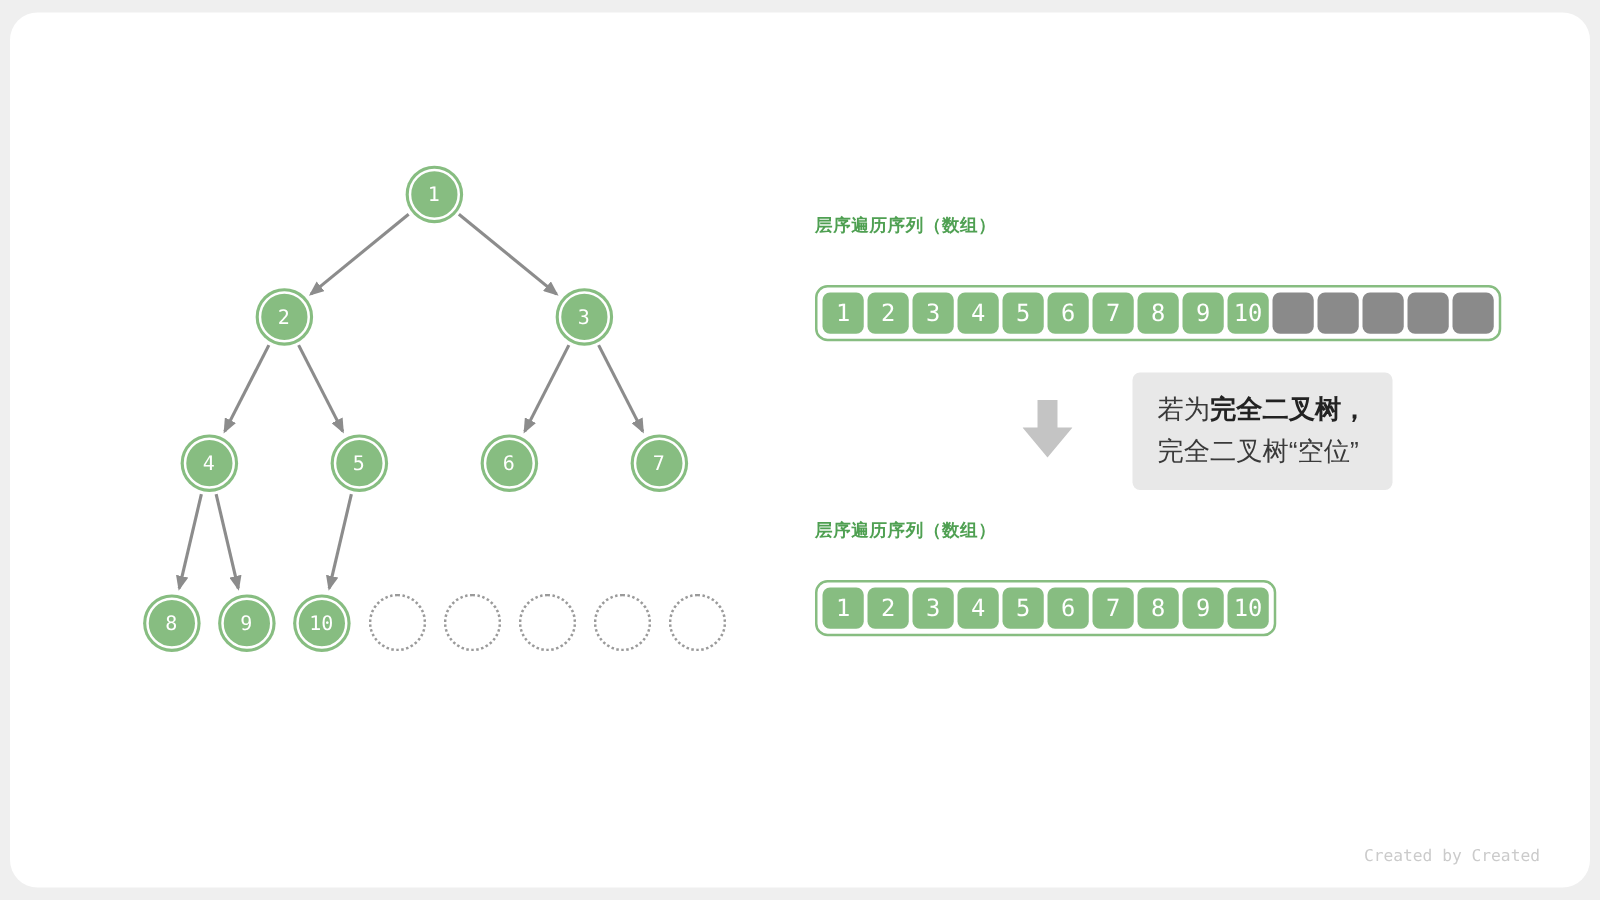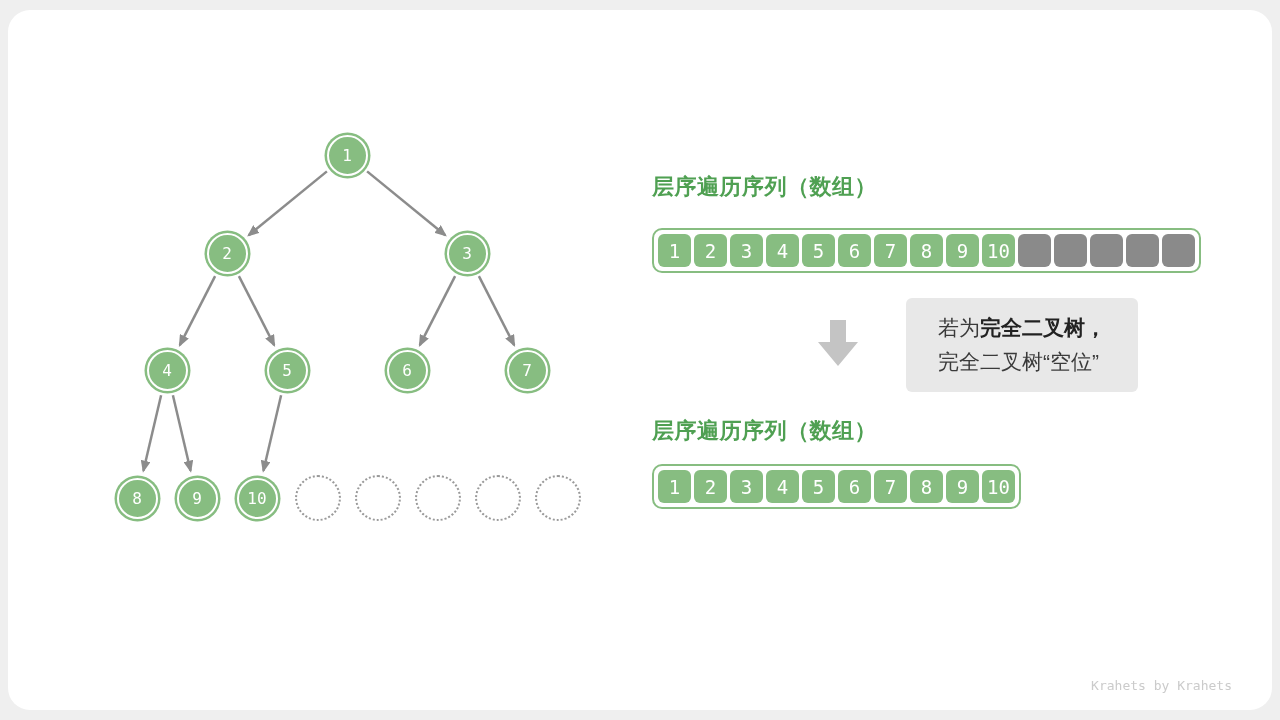--- a/index.html
+++ b/index.html
@@ -36,21 +36,21 @@
   .empty-node {
     position: absolute; width: 46px; height: 46px; box-sizing: border-box;
     border-radius: 50%;
     border: 2.5px dotted var(--dotted, #9a9a9a);
     background: transparent;
   }
 
   .array-title {
     position: absolute;
     color: var(--green-dark, #4fa052);
-    font-size: 22px; font-weight: bold;
+    font-size: 14px; font-weight: bold;
     letter-spacing: 0.5px;
   }
   .t1 { left: 652px; top: 172px; }
   .t2 { left: 652px; top: 416px; }
 
   .array-box {
     position: absolute;
     display: inline-flex; gap: 3px;
     padding: 4px;
     background: #ffffff;
@@ -71,21 +71,21 @@
   }
   .cell.empty { background: var(--gray-cell, #8a8a8a); }
 
   .down-arrow { position: absolute; left: 818px; top: 320px; }
   .down-arrow polygon { fill: var(--down-arrow, #c2c2c2); }
 
   .note {
     position: absolute; left: 906px; top: 298px;
     background: var(--note-bg, #e8e8e8);
     border-radius: 6px;
-    padding: 13px 32px;
+    padding: 13px 20px;
     color: var(--note-text, #3a3a3a);
     font-size: 21px; line-height: 34px;
     white-space: nowrap;
   }
   .note b { color: #222222; }
 
   .credit {
     position: absolute; right: 48px; top: 678px;
     color: var(--credit, #cccccc);
     font: 13px "DejaVu Sans Mono", monospace;
@@ -168,15 +168,15 @@
       <div class="cell">3</div>
       <div class="cell">4</div>
       <div class="cell">5</div>
       <div class="cell">6</div>
       <div class="cell">7</div>
       <div class="cell">8</div>
       <div class="cell">9</div>
       <div class="cell">10</div>
     </div>
 
-  <div class="credit">Krahets by Krahets</div>
+  <div class="credit">Created by Created</div>
 
 </div>
 
 </body></html>

